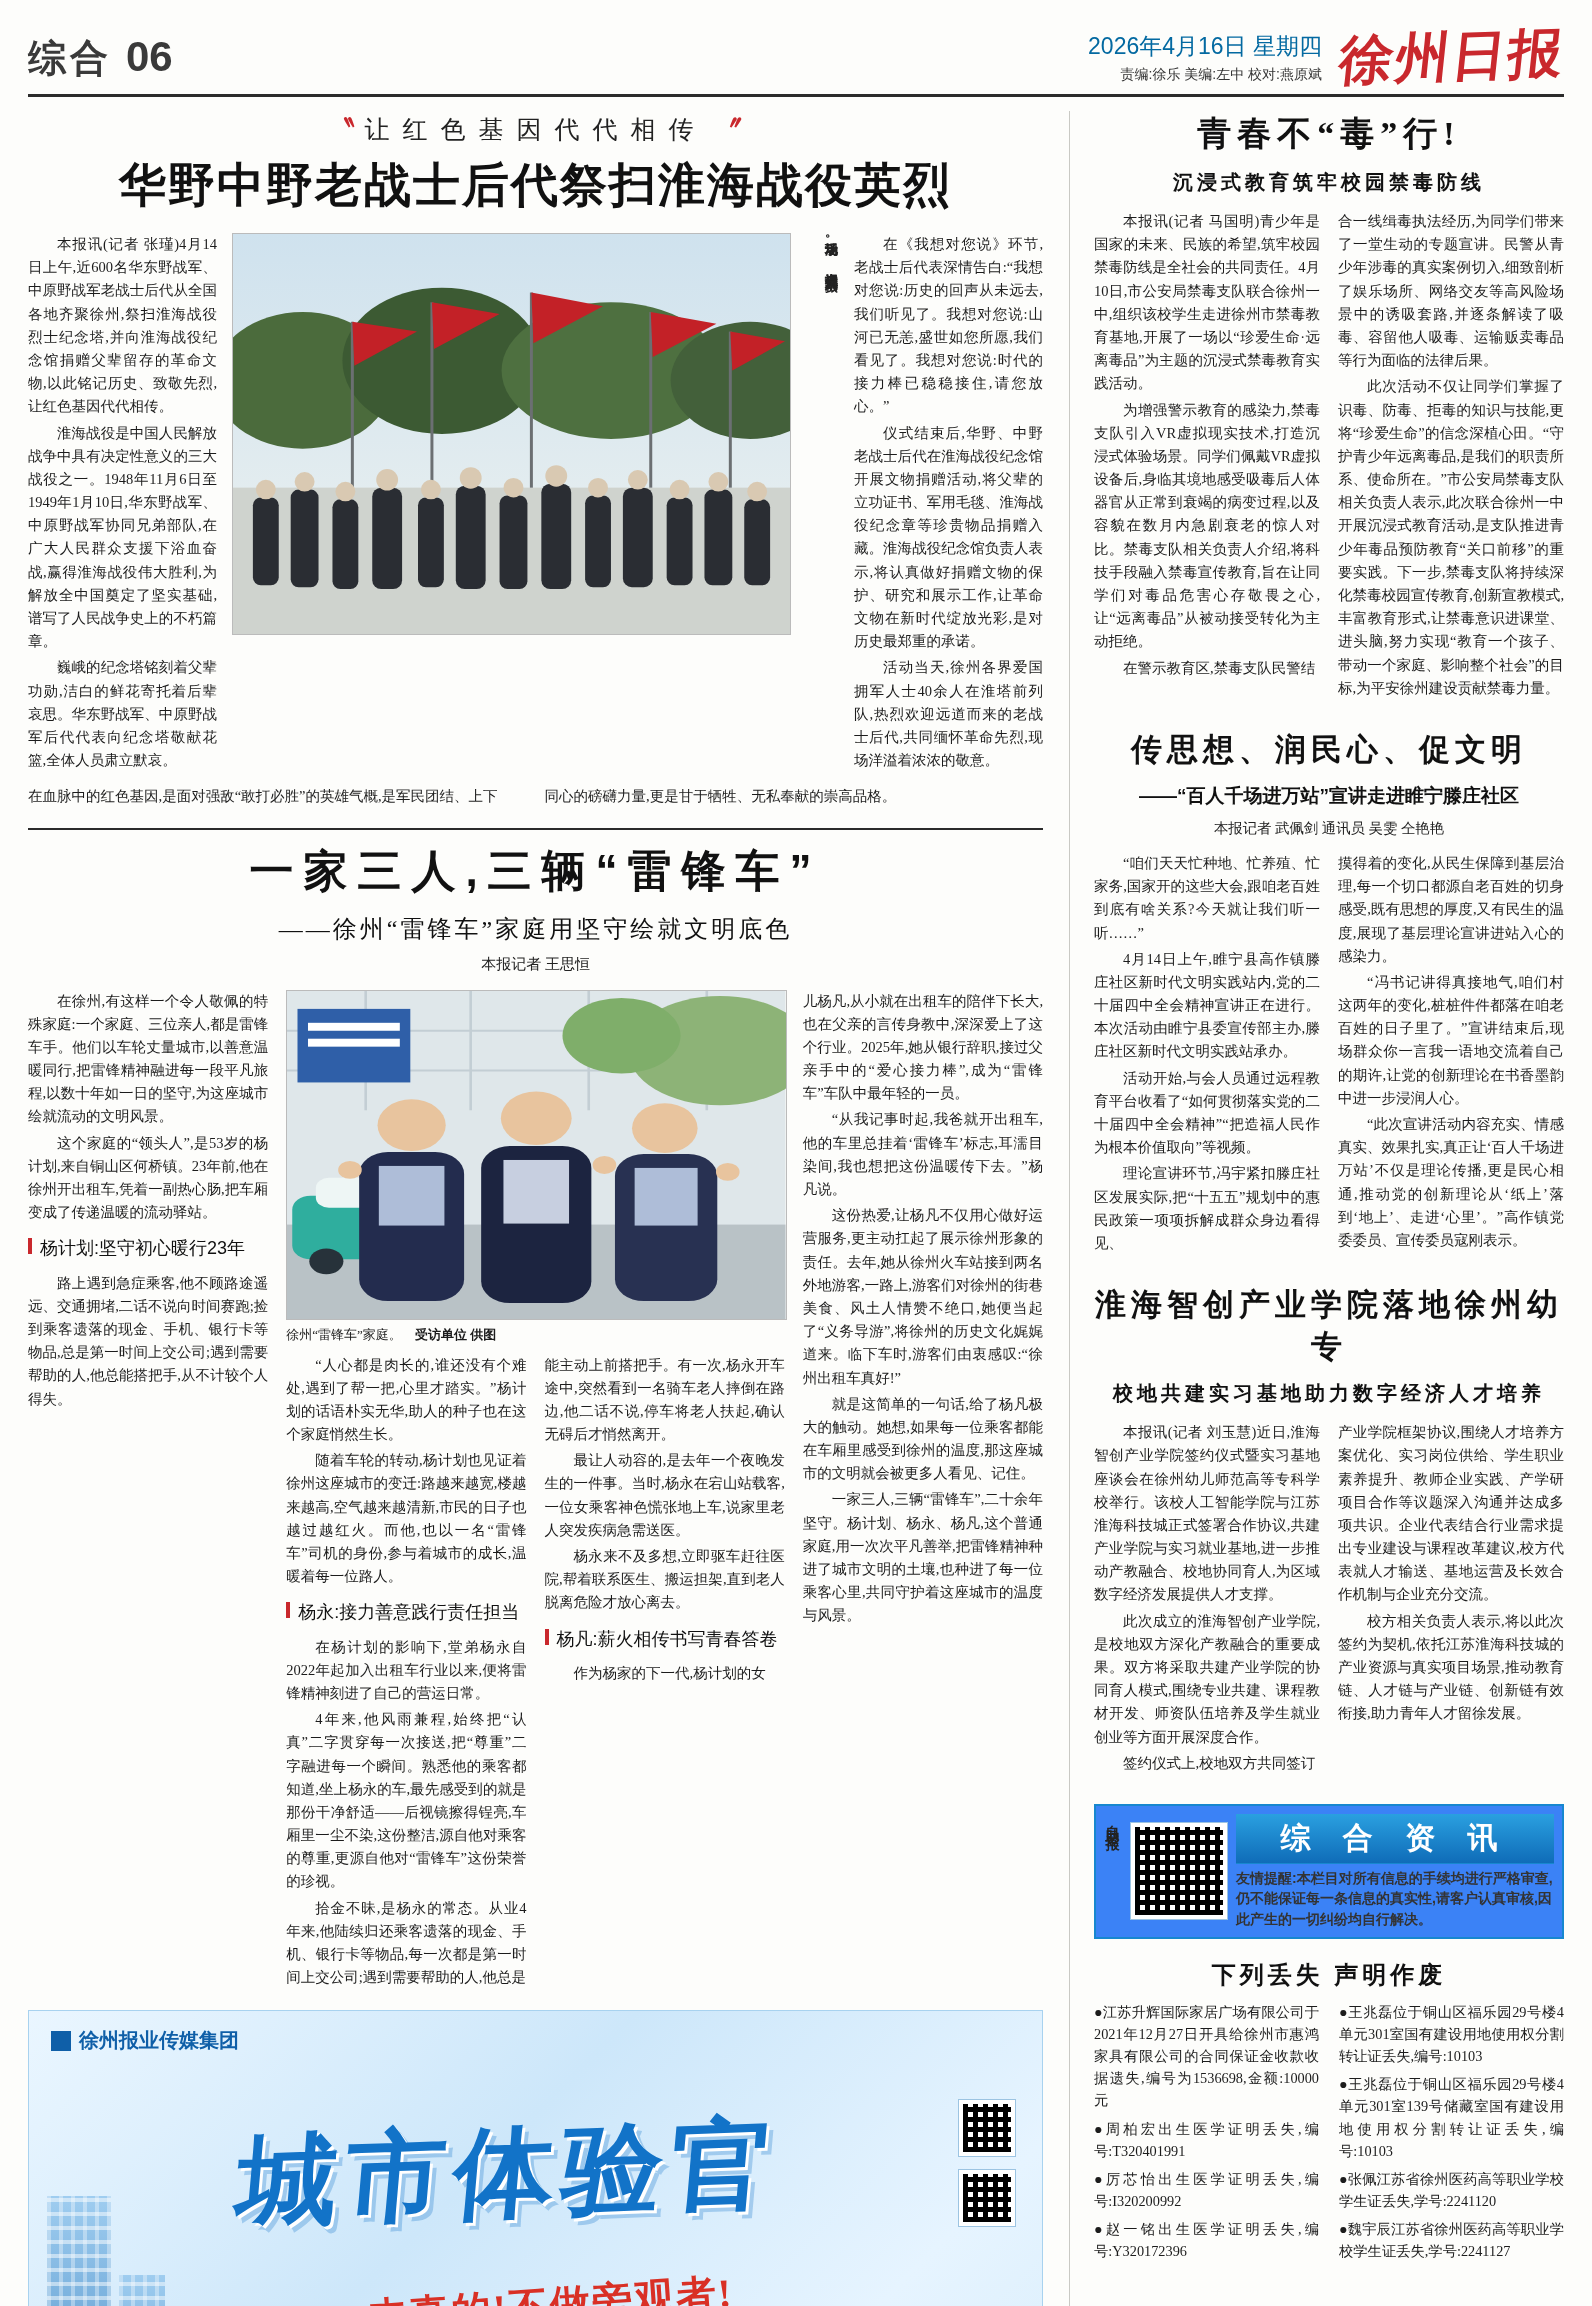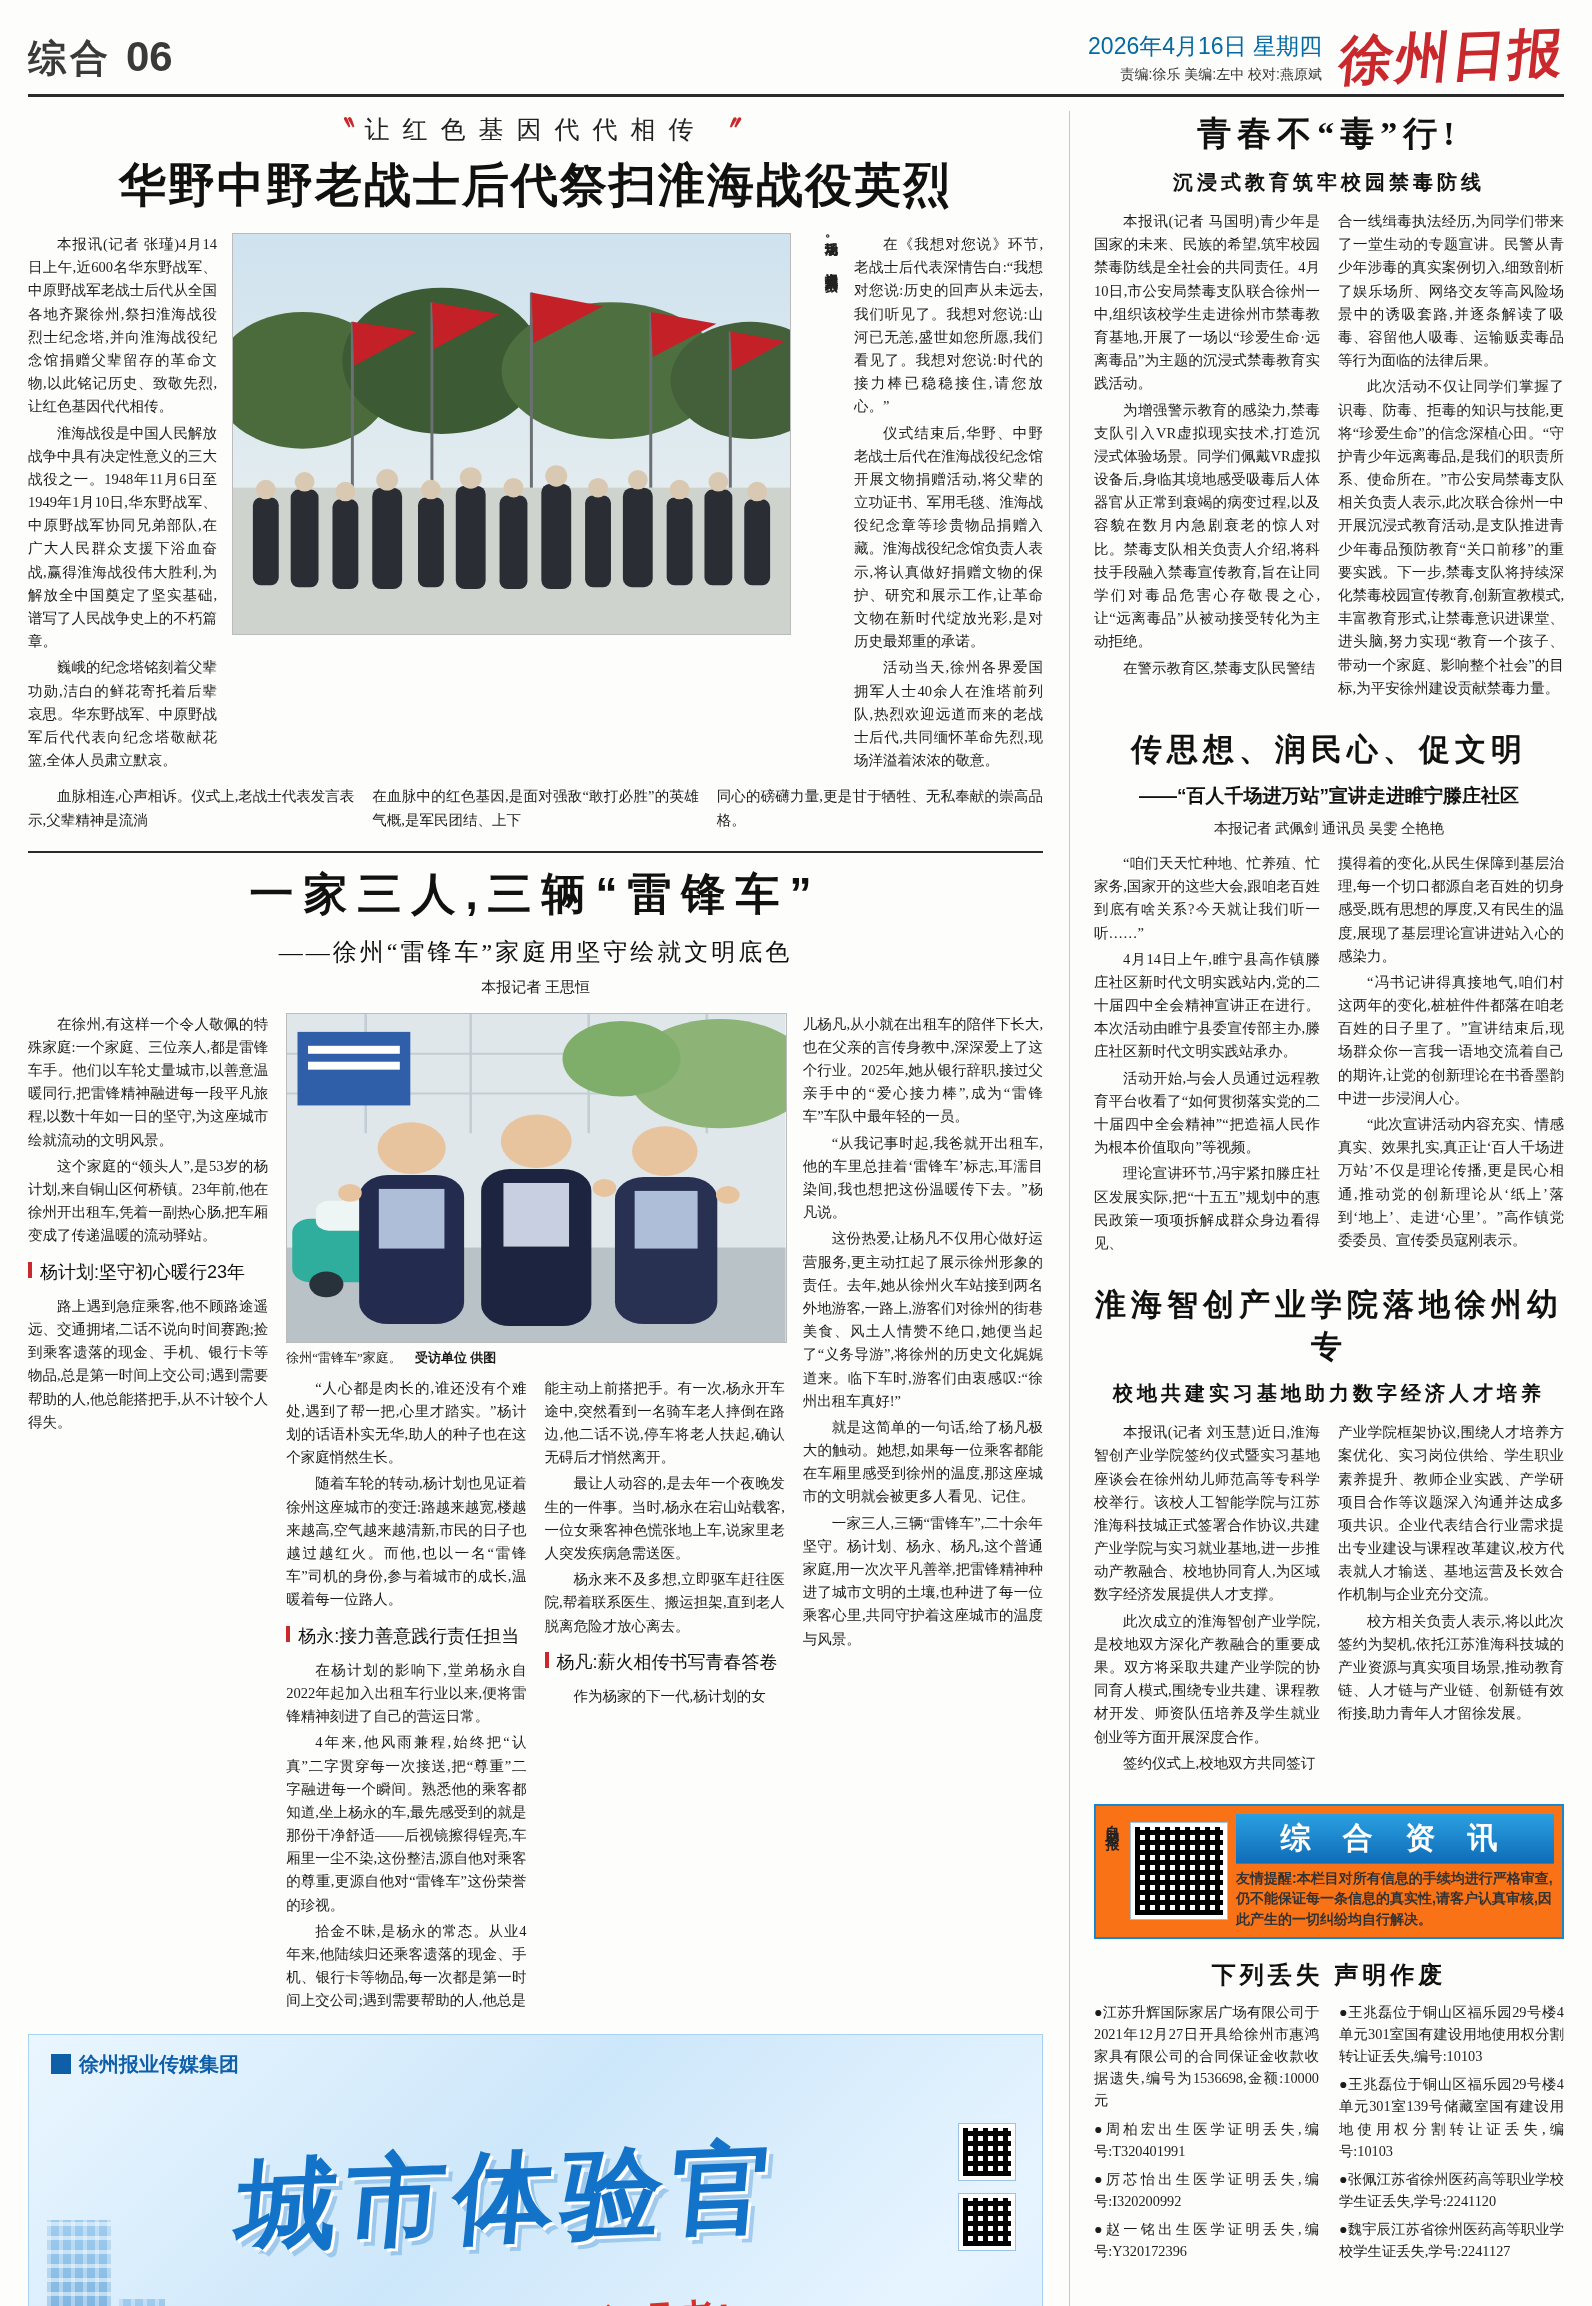--- a/index.html
+++ b/index.html
@@ -87,21 +87,21 @@
   .drug-headline{text-align:center;font-size:34px;font-weight:900;letter-spacing:6px;color:#111;}
   .sb-subhead{text-align:center;font-family:"Liberation Sans","DejaVu Sans",sans-serif;
               font-size:20px;font-weight:700;letter-spacing:4px;margin-top:12px;color:#111;}
   .sb-byline{text-align:center;font-size:14.4px;margin-top:10px;color:#222;}
   .two-col{display:flex;gap:18px;margin-top:14px;}
   .two-col>div{flex:1;min-width:0;}
   .mid-headline{text-align:center;font-size:31px;font-weight:900;letter-spacing:5px;color:#111;}
   .mid-subhead{text-align:center;font-family:"Liberation Sans","DejaVu Sans",sans-serif;
                font-size:19px;font-weight:700;margin-top:12px;color:#111;}
   
-  .info-box{border:2px solid #1787cf;display:flex;padding:8px;gap:8px;margin-top:6px;background:#f97316;}
+  .info-box{border:2px solid #1787cf;display:flex;padding:8px;gap:8px;margin-top:6px;background:#3b82f6;}
   .info-self{writing-mode:vertical-rl;font-size:14px;font-weight:700;color:#222;letter-spacing:4px;flex:none;
              font-family:"Liberation Sans","DejaVu Sans",sans-serif;}
   .info-qr{flex:none;align-self:center;}
   .info-qr .qr-px{width:88px;height:88px;}
   .info-right{flex:1;min-width:0;}
   .info-title{background:linear-gradient(180deg,#2aa0e0,#0f6cb8);color:#fff;text-align:center;
               font-family:"Liberation Sans","DejaVu Sans",sans-serif;font-size:30px;font-weight:900;
               letter-spacing:12px;padding:4px 0;}
   .info-lines{font-family:"Liberation Sans","DejaVu Sans",sans-serif;font-size:14px;font-weight:700;
               color:#222;margin-top:6px;line-height:1.5;}
@@ -220,21 +220,20 @@
           </div>
 
           <div class="lead-side">
             <p class="para">在《我想对您说》环节,老战士后代表深情告白:“我想对您说:历史的回声从未远去,我们听见了。我想对您说:山河已无恙,盛世如您所愿,我们看见了。我想对您说:时代的接力棒已稳稳接住,请您放心。”</p>
             <p class="para">仪式结束后,华野、中野老战士后代在淮海战役纪念馆开展文物捐赠活动,将父辈的立功证书、军用毛毯、淮海战役纪念章等珍贵物品捐赠入藏。淮海战役纪念馆负责人表示,将认真做好捐赠文物的保护、研究和展示工作,让革命文物在新时代绽放光彩,是对历史最郑重的承诺。</p>
             <p class="para">活动当天,徐州各界爱国拥军人士40余人在淮塔前列队,热烈欢迎远道而来的老战士后代,共同缅怀革命先烈,现场洋溢着浓浓的敬意。</p>
           </div>
         </div>
 
         <div class="lead-bottom">
-          <p class="para">血脉相连,心声相诉。仪式上,老战士代表发言表示,父辈精神是流淌</p>
           <p class="para no-indent">在血脉中的红色基因,是面对强敌“敢打必胜”的英雄气概,是军民团结、上下</p>
           <p class="para no-indent">同心的磅礴力量,更是甘于牺牲、无私奉献的崇高品格。</p>
         </div>
       </div>
 
       <hr class="story-rule">
 
       <div>
         <div class="lf-headline">一家三人,三辆“雷锋车”</div>
         <div class="lf-subhead">——徐州“雷锋车”家庭用坚守绘就文明底色</div>

